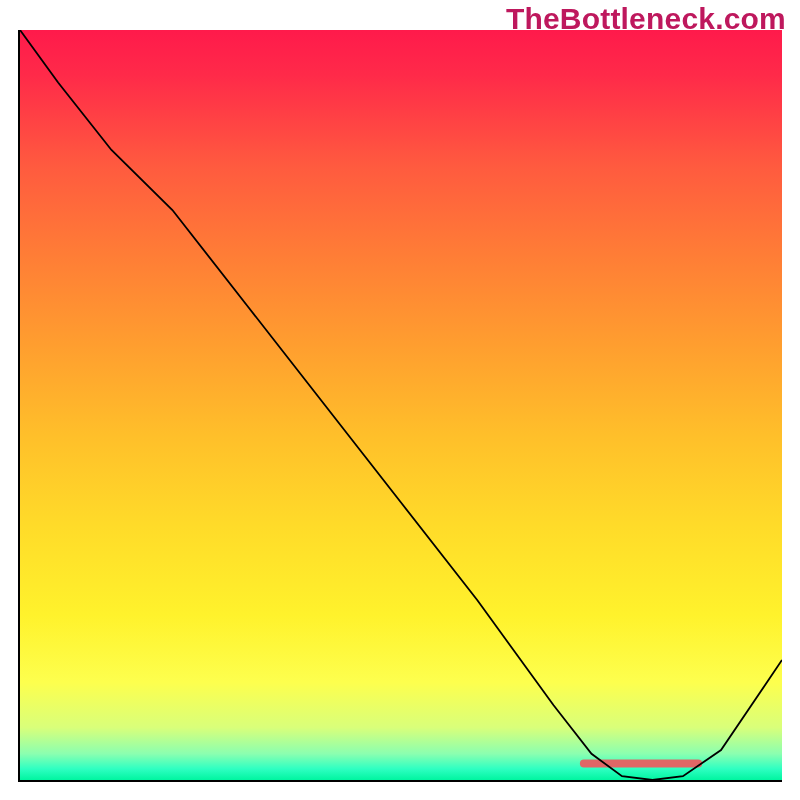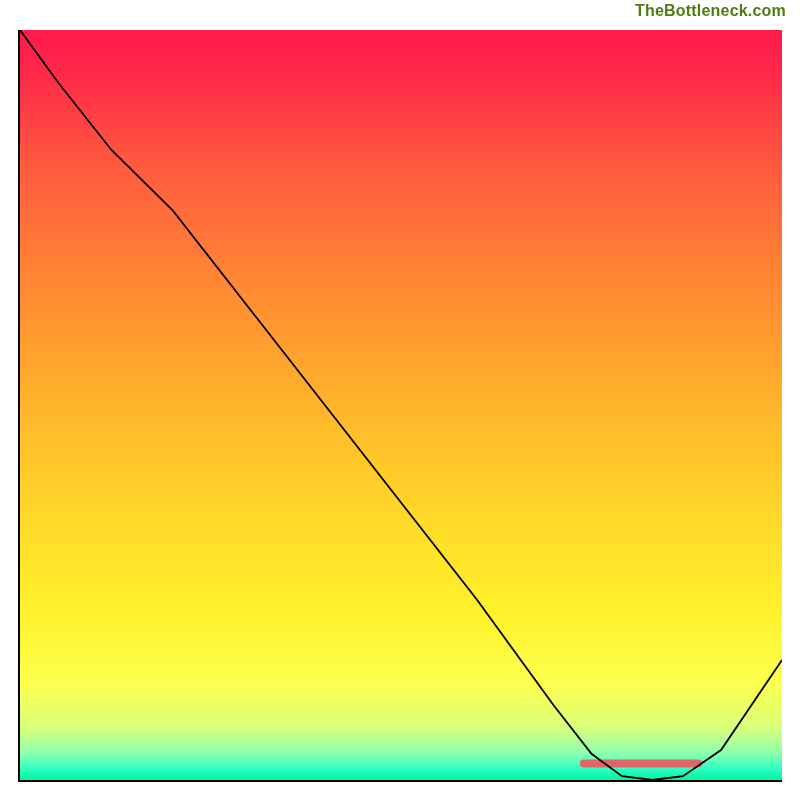--- a/index.html
+++ b/index.html
@@ -13,23 +13,23 @@
   }
   .root {
     position: relative;
     width: 800px;
     height: 800px;
   }
   .watermark {
     position: absolute;
     top: 2px;
     right: 14px;
-    font-size: 16px;
+    font-size: 30px;
     font-weight: 600;
-    color: #4d7c0f;
+    color: #be185d;
     letter-spacing: 0.2px;
     user-select: none;
   }
   .plot-wrap {
     position: absolute;
     left: 18px;
     top: 30px;
     width: 764px;
     height: 752px;
     border-left: 2px solid #000;

